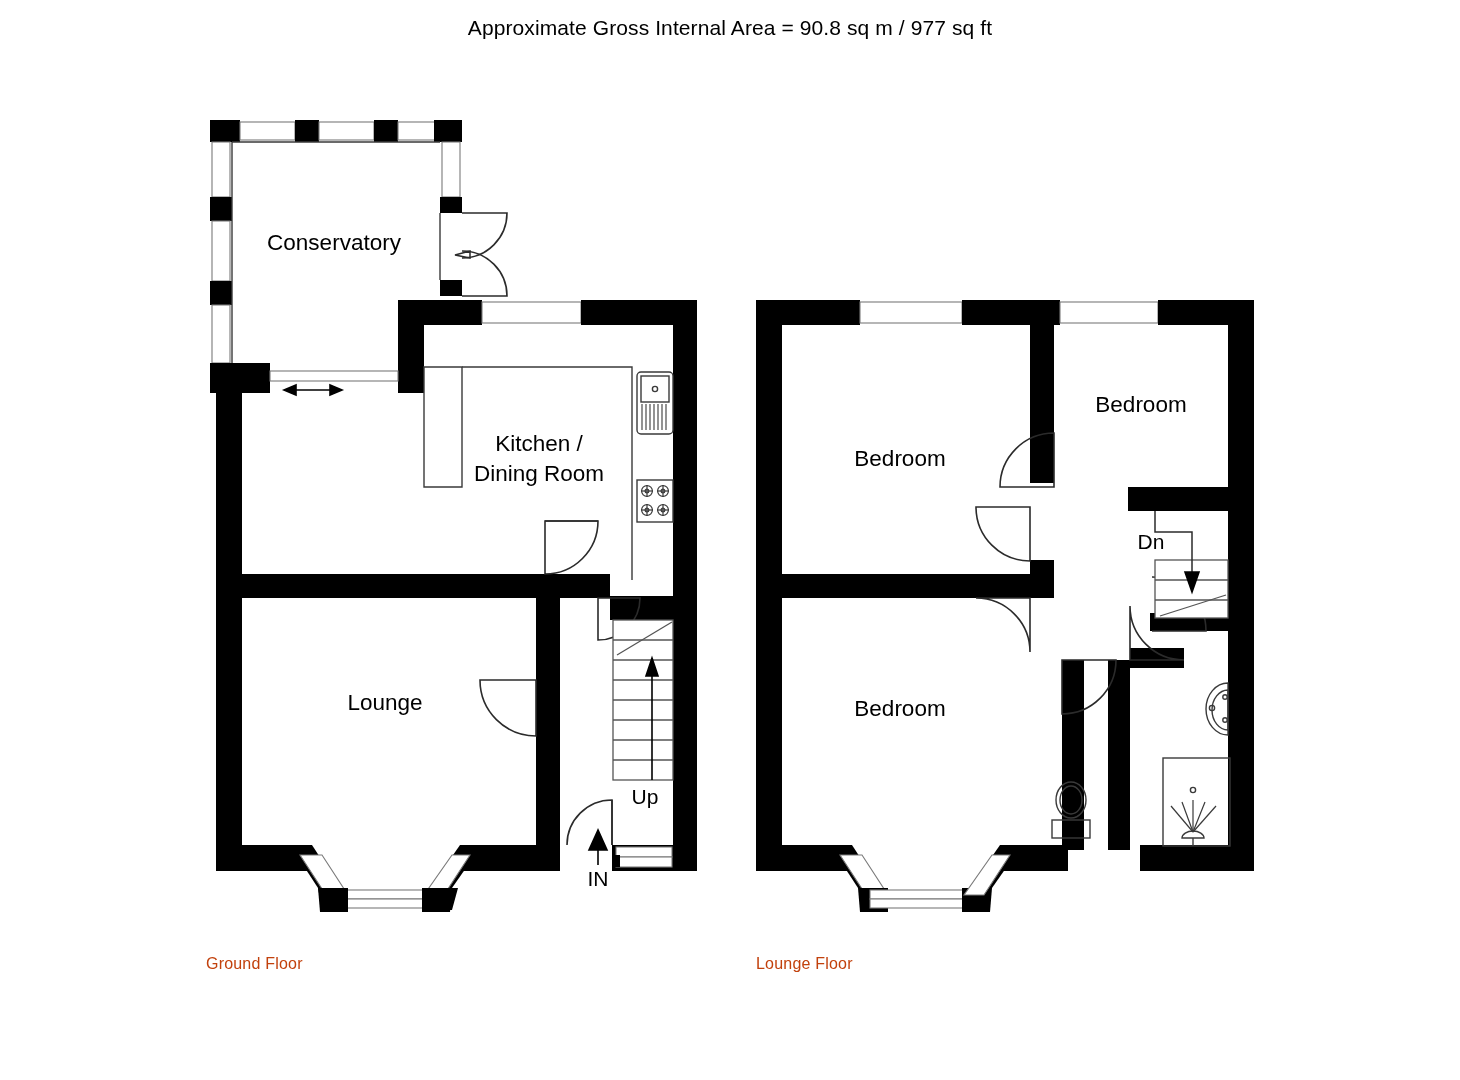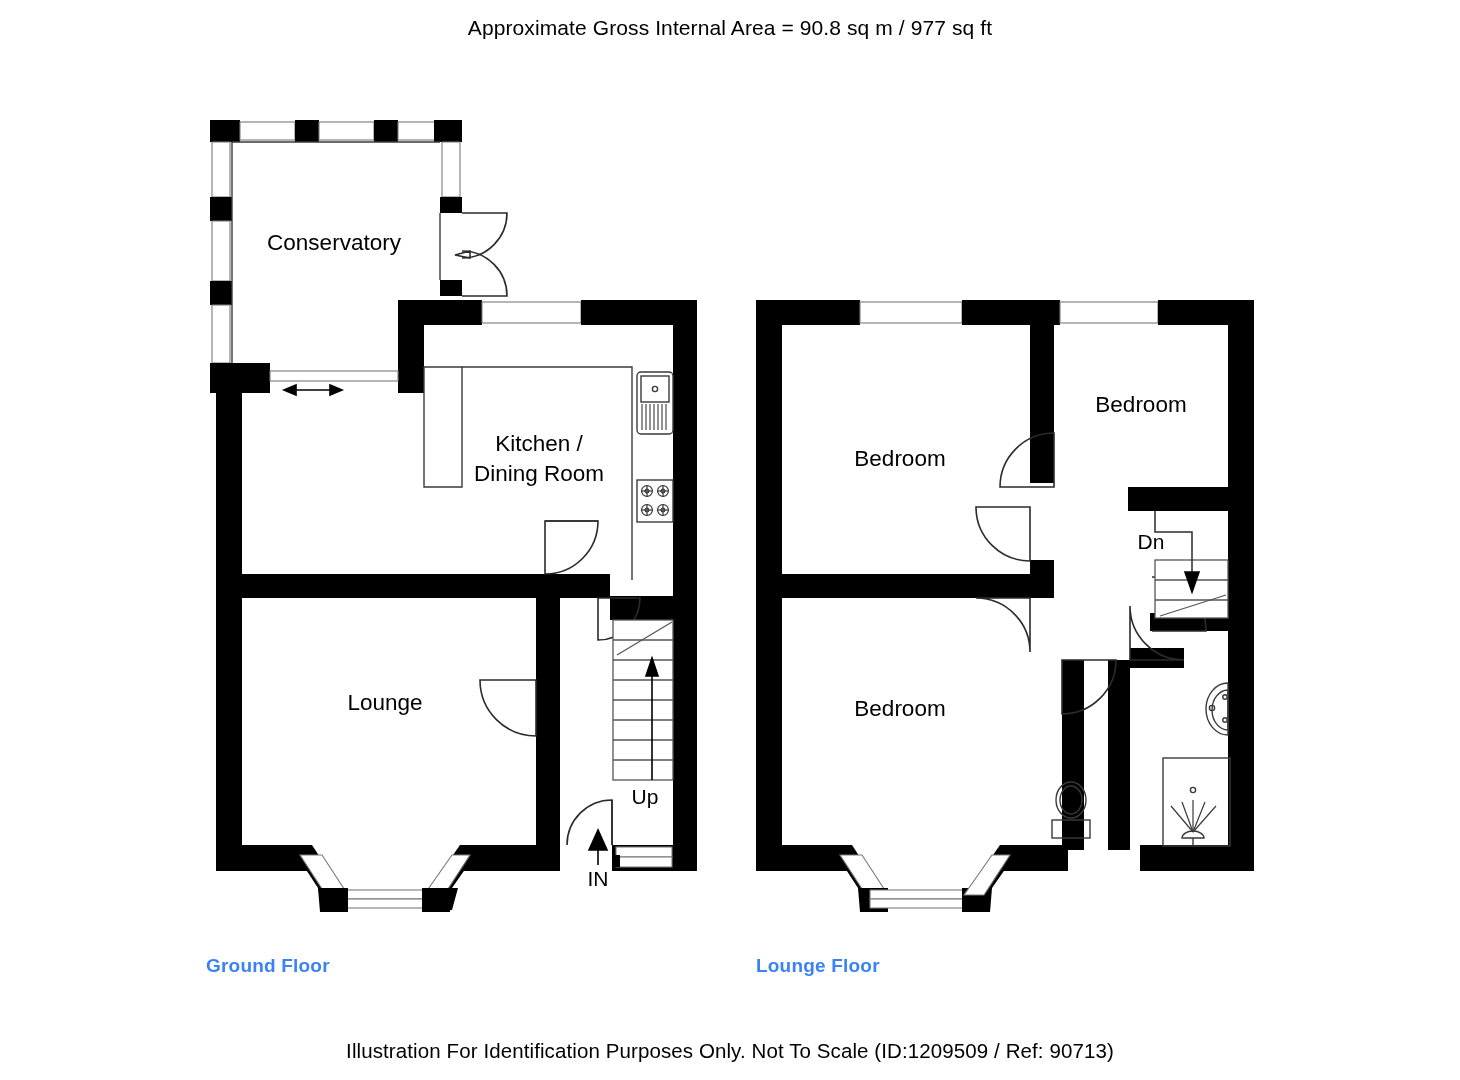--- a/index.html
+++ b/index.html
@@ -27,23 +27,23 @@
     width: 1460px;
     text-align: center;
     font-size: 21px;
     letter-spacing: 0.1px;
     color: #000;
   }
   #title-text { top: 16px; }
   #footer-text { top: 1039px; font-size: 20.5px; }
   .floor-label {
     position: absolute;
-    font-size: 19px;
-    font-weight: bold;
-    color: #3b82f6;
+    font-size: 16px;
+    font-weight: normal;
+    color: #c2410c;
     letter-spacing: 0.2px;
   }
   #ground-floor-label { left: 206px; top: 955px; }
   #first-floor-label  { left: 756px; top: 955px; }
   svg { display: block; }
   .wall      { fill: #000000; }
   .winglass  { fill: #ffffff; stroke: #7a7a7a; stroke-width: 1.1; }
   .swing     { fill: none; stroke: #2b2b2b; stroke-width: 1.6; }
   .thinline  { fill: none; stroke: #2b2b2b; stroke-width: 1.5; }
   .fixline   { fill: none; stroke: #3a3a3a; stroke-width: 1.4; }
@@ -357,15 +357,14 @@
       <text class="room-label" x="900" y="710">Bedroom</text>
 
       <text class="small-label" x="1151" y="543">Dn</text>
     </g>
   </svg>
 
   <div class="floor-label" id="ground-floor-label">Ground Floor</div>
 
   <div class="floor-label" id="first-floor-label">Lounge Floor</div>
 
-  <div class="hdr" id="footer-text">Illustration For Identification Purposes Only. Not To Scale (ID:1209509 / Ref: 90713)</div>
 
 </div>
 
 </body></html>

